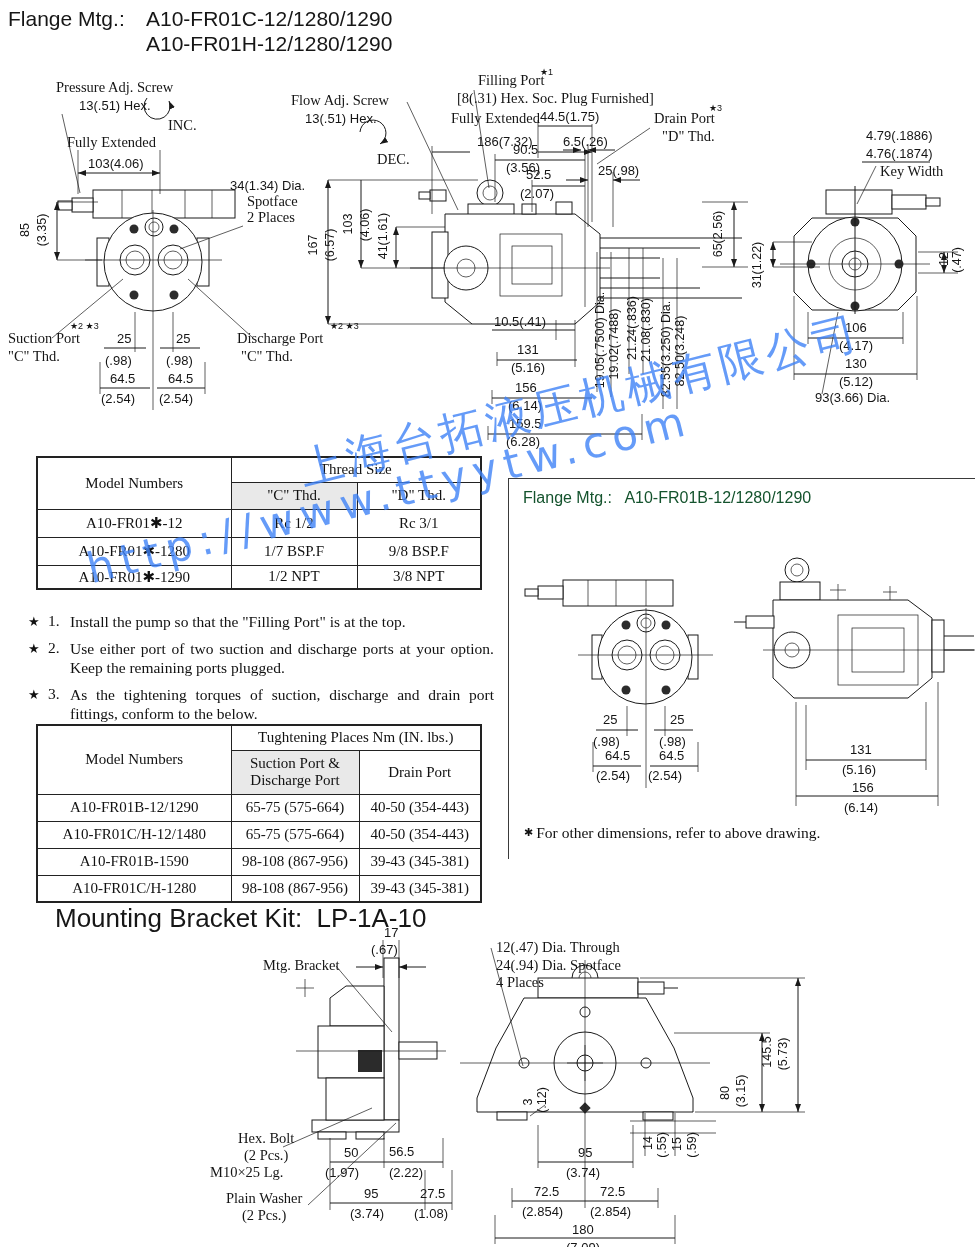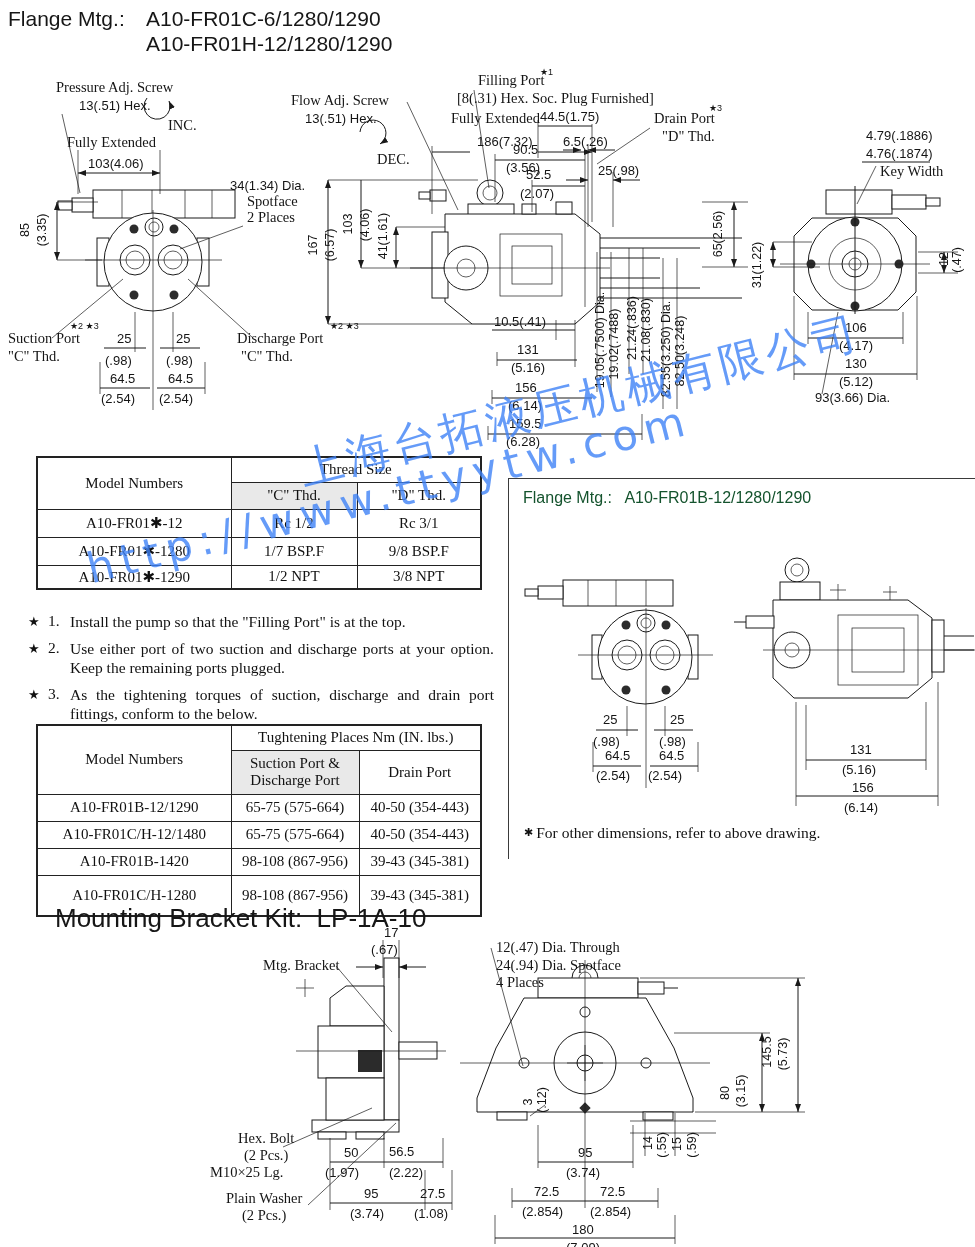--- a/index.html
+++ b/index.html
@@ -43,21 +43,21 @@
   .wh{fill:#fff;stroke:#1a1a1a;stroke-width:1;}
 </style>
 </head>
 <body>
 
 <div class="page">
 
   <div class="abs hdr" style="left:8px;top:6px;width:560px;height:52px;">
     <div style="position:relative;height:25px;">
       <span>Flange Mtg.:</span>
-      <span class="mdl">A10-FR01C-6/1280/1290</span>
+      <span class="mdl">A10-FR01C-12/1280/1290</span>
     </div>
     <div style="position:relative;height:25px;">
       <span class="mdl">A10-FR01H-12/1280/1290</span>
     </div>
   </div>
 
   <svg class="abs" style="left:0;top:62px;" width="975" height="392" viewBox="0 0 975 392">
     <defs>
       <marker id="ar1" markerWidth="9" markerHeight="8" refX="8" refY="3" orient="auto-start-reverse">
         <path d="M0,0 L8,3 L0,6 Z" fill="#1a1a1a"></path>
@@ -363,25 +363,25 @@
       <td>A10-FR01B-12/1290</td>
       <td>65-75 (575-664)</td>
       <td>40-50 (354-443)</td>
     </tr>
     <tr style="height:27px">
       <td>A10-FR01C/H-12/1480</td>
       <td>65-75 (575-664)</td>
       <td>40-50 (354-443)</td>
     </tr>
     <tr style="height:27px">
-      <td>A10-FR01B-1420</td>
+      <td>A10-FR01B-1590</td>
       <td>98-108 (867-956)</td>
       <td>39-43 (345-381)</td>
     </tr>
-    <tr style="height:41px">
+    <tr style="height:27px">
       <td>A10-FR01C/H-1280</td>
       <td>98-108 (867-956)</td>
       <td>39-43 (345-381)</td>
     </tr>
   </tbody>
     </table>
 
   <div class="abs bbox" style="left:508px;top:478px;width:467px;height:380px;">
     <div class="btitle" style="position:absolute;left:14px;top:10px;">
       <span>Flange Mtg.:</span>&nbsp;&nbsp;

